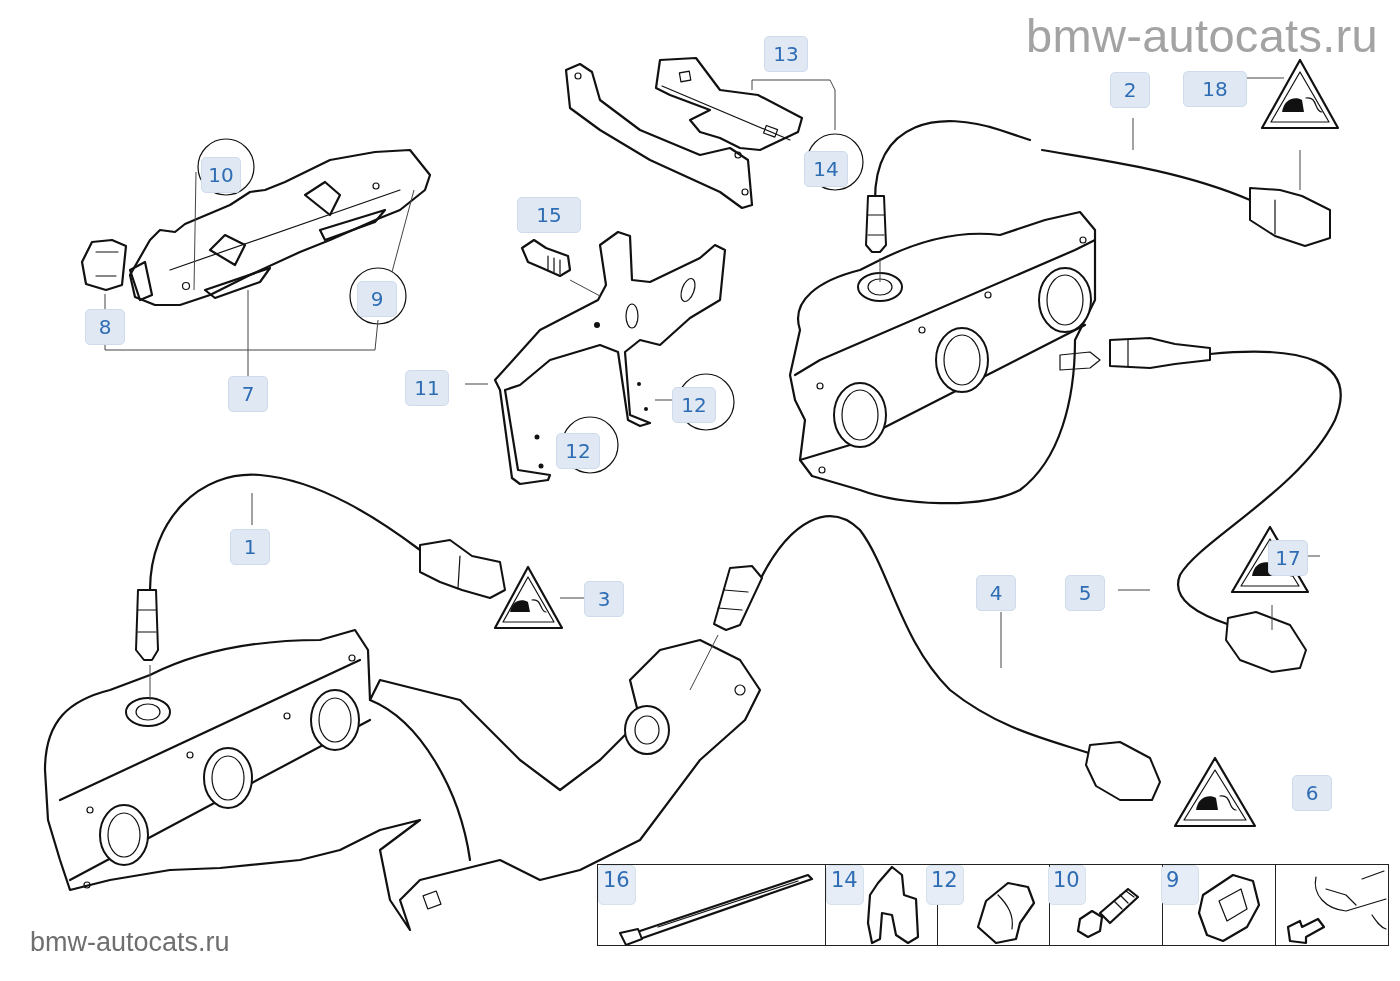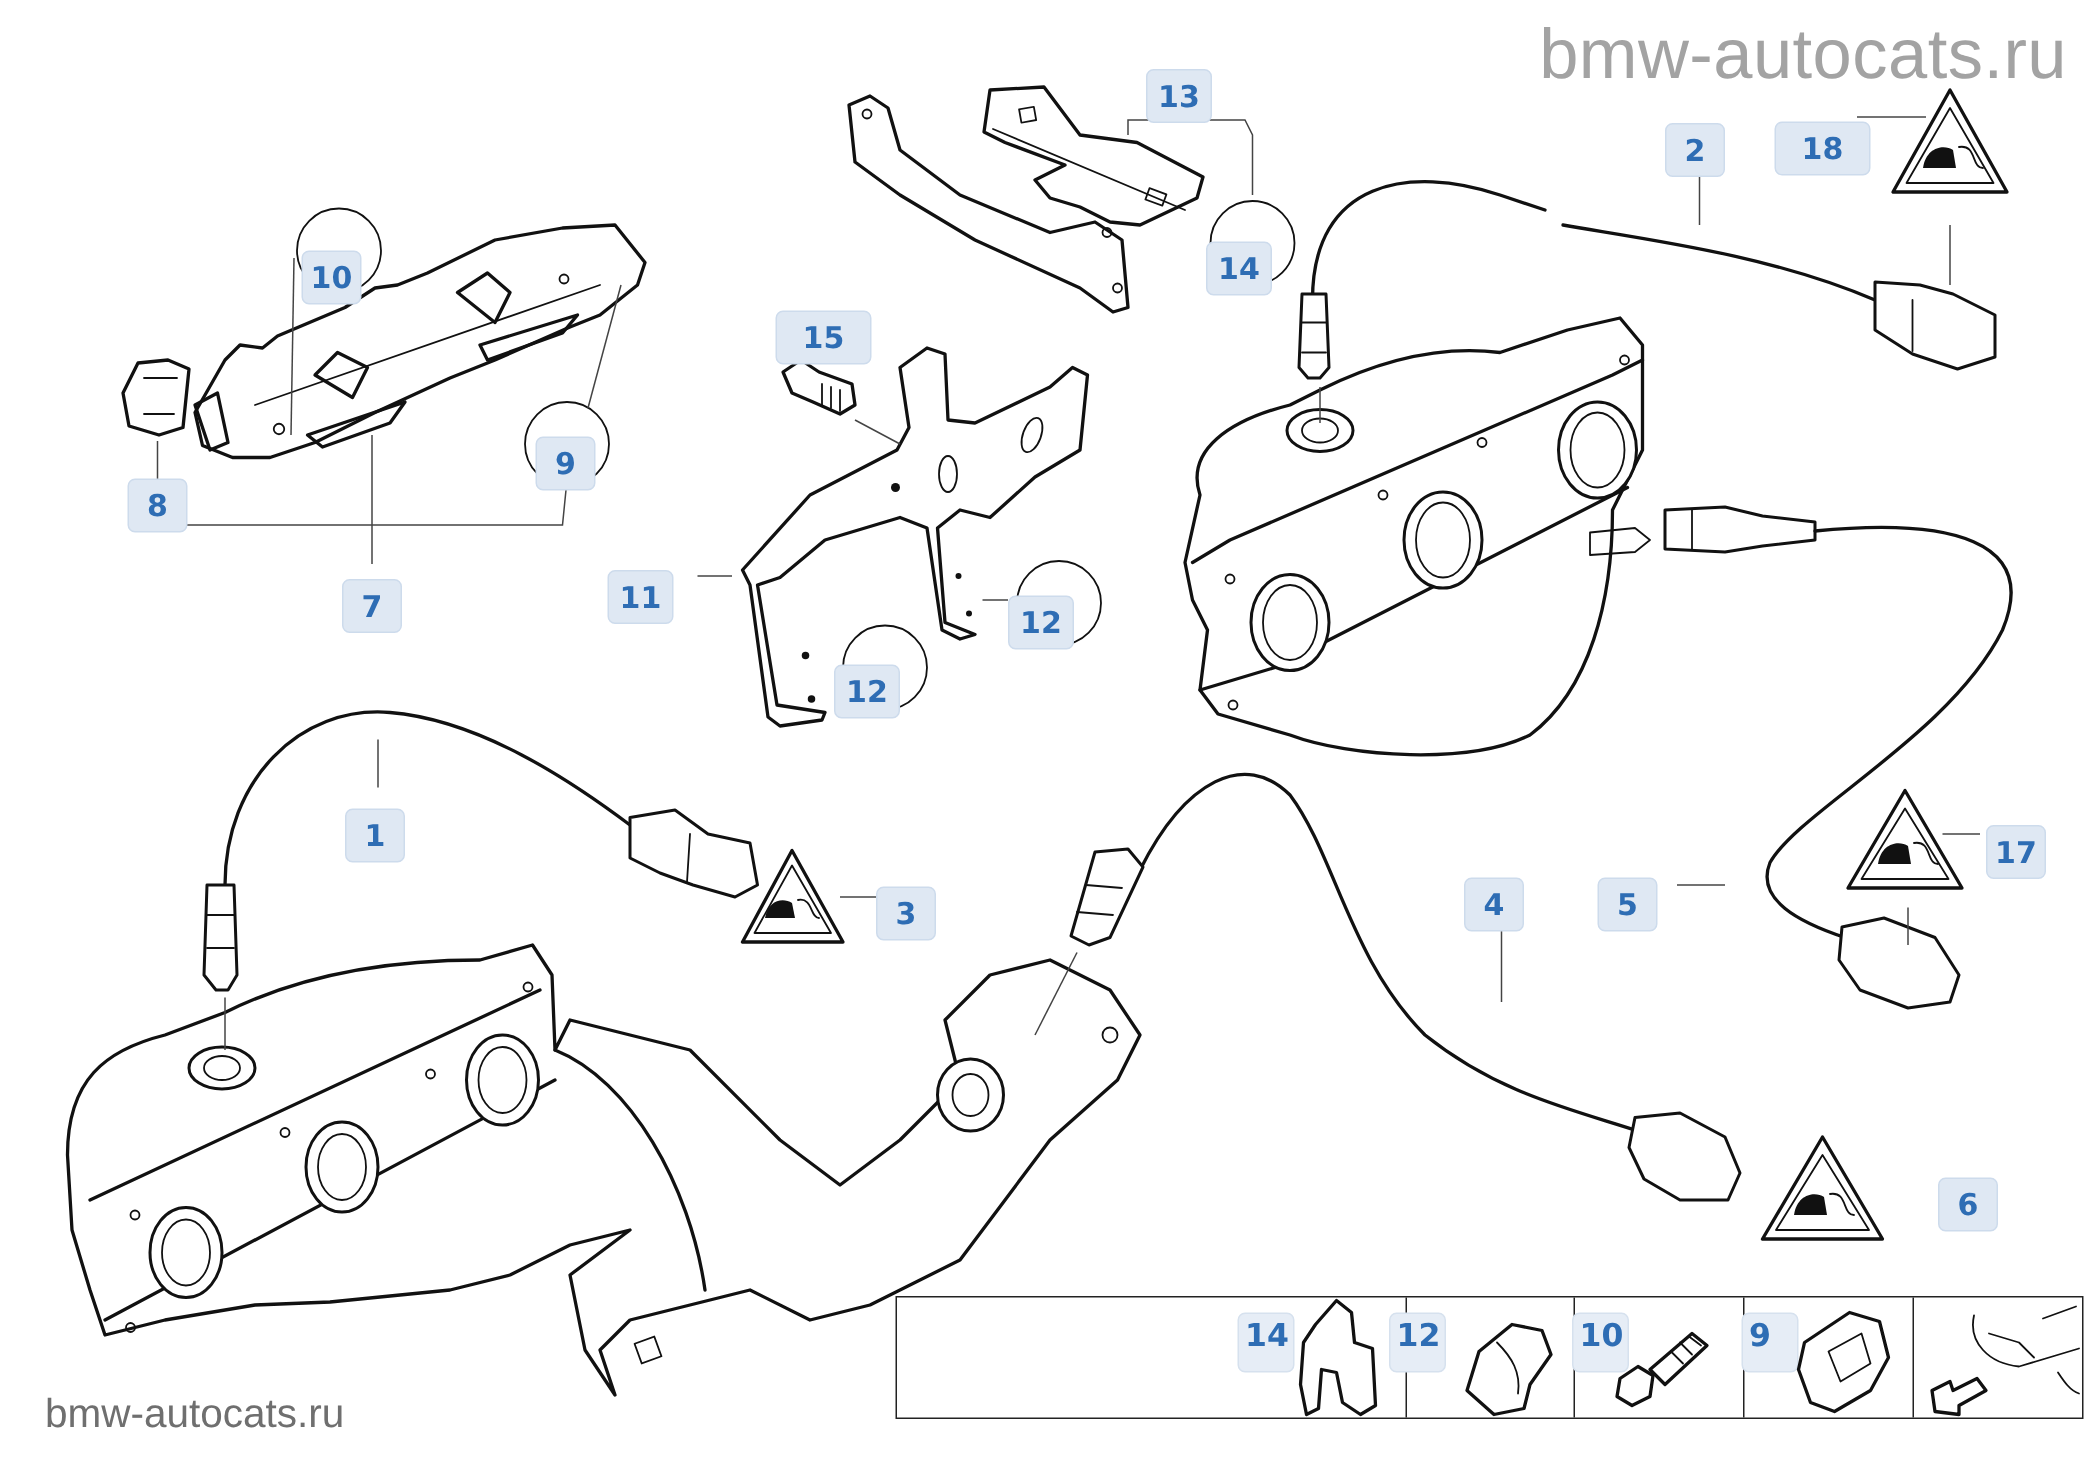--- a/index.html
+++ b/index.html
@@ -5,22 +5,22 @@
   html, body { margin: 0; padding: 0; background: #ffffff; }
   body { width: 1400px; height: 981px; position: relative; overflow: hidden;
          font-family: "DejaVu Sans", sans-serif; }
   #canvas { position: absolute; left: 0; top: 0; width: 1400px; height: 981px; }
   .wm { position: absolute; font-family: "Liberation Sans", sans-serif; font-weight: normal;
         color: #9a9a9a; white-space: nowrap; }
   .wm-top { right: 22px; top: 8px; font-size: 47px; color: #a3a3a3; letter-spacing: 0.3px; }
   .wm-bottom { left: 30px; top: 927px; font-size: 27px; color: #6f6f6f; }
   .badge { position: absolute; min-width: 40px; height: 36px; padding: 0 4px; box-sizing: border-box;
            background: #dfe8f3; border: 1.5px solid #cddbec; border-radius: 5px;
-           color: #2e6db4; font-family: "DejaVu Sans", sans-serif; font-weight: bold; font-size: 20px;
-           display: flex; align-items: center; justify-content: center; cursor: pointer; margin-top: 10px; }
+           color: #2e6db4; font-family: "DejaVu Sans", sans-serif; font-weight: normal; font-size: 20px;
+           display: flex; align-items: center; justify-content: center; cursor: pointer; }
   .badge.strip { background: #e6edf6; border-color: #d6e1ee; font-size: 21px; height: 40px; width: 38px;
                  min-width: 38px; align-items: flex-start; padding-top: 2px; justify-content: flex-start; padding-left: 4px; }
   #strip { position: absolute; left: 597px; top: 864px; width: 792px; height: 82px;
            border: 1px solid #222; box-sizing: border-box; background: #fff; }
   .cell { position: absolute; top: 0; height: 100%; border-left: 1px solid #222; box-sizing: border-box; }
   .cell:first-child { border-left: none; }
   svg .ln { fill: none; stroke: #111; stroke-width: 2.2; stroke-linecap: round; stroke-linejoin: round; }
   svg .th { fill: none; stroke: #111; stroke-width: 1.2; stroke-linecap: round; stroke-linejoin: round; }
   svg .lead { fill: none; stroke: #444; stroke-width: 1; }
   svg .fillw { fill: #fff; stroke: #111; stroke-width: 2; stroke-linejoin: round; }
@@ -217,24 +217,32 @@
 <div class="badge" style="left:228px;top:376px">7</div>
 <div class="badge" style="left:85px;top:309px">8</div>
 <div class="badge" style="left:357px;top:281px">9</div>
 <div class="badge" style="left:201px;top:157px">10</div>
 <div class="badge" style="left:405px;top:370px;width:44px">11</div>
 <div class="badge" style="left:556px;top:433px;width:44px">12</div>
 <div class="badge" style="left:672px;top:387px;width:44px">12</div>
 <div class="badge" style="left:764px;top:36px;width:44px">13</div>
 <div class="badge" style="left:804px;top:151px;width:44px">14</div>
 <div class="badge" style="left:517px;top:197px;width:64px">15</div>
-<div class="badge" style="left:1324px;top:540px;width:33px">17</div>
+<div class="badge" style="left:1268px;top:540px;width:33px">17</div>
 <div class="badge" style="left:1183px;top:71px;width:64px">18</div>
 
 <div id="strip">
+  <div class="cell" style="left:0;width:227px">
+    <div class="badge strip" style="left:0;top:0">16</div>
+    <svg width="227" height="80" style="position:absolute;left:0;top:0">
+      <path class="ln" d="M30,70 L210,10 L214,14 L36,76 Z"></path>
+      <path class="fillw" d="M22,68 L40,64 L44,74 L28,80 Z"></path>
+      <path class="th" d="M60,62 L200,16"></path>
+    </svg>
+  </div>
   <div class="cell" style="left:227px;width:112px">
     <div class="badge strip" style="left:0;top:0">14</div>
     <svg width="112" height="80" style="position:absolute;left:0;top:0">
       <path class="ln" d="M52,18 L66,2 L76,10 L78,30 L90,34 L92,72 L82,78 L70,70 L66,50 L56,48 L54,74 L46,78 L42,58 L44,30 Z"></path>
     </svg>
   </div>
   <div class="cell" style="left:339px;width:112px">
     <div class="badge strip" style="left:-12px;top:0">12</div>
     <svg width="112" height="80" style="position:absolute;left:0;top:0">
       <path class="ln" d="M48,36 L70,18 L90,22 L96,38 L82,58 L78,74 L58,78 L40,62 Z"></path>

